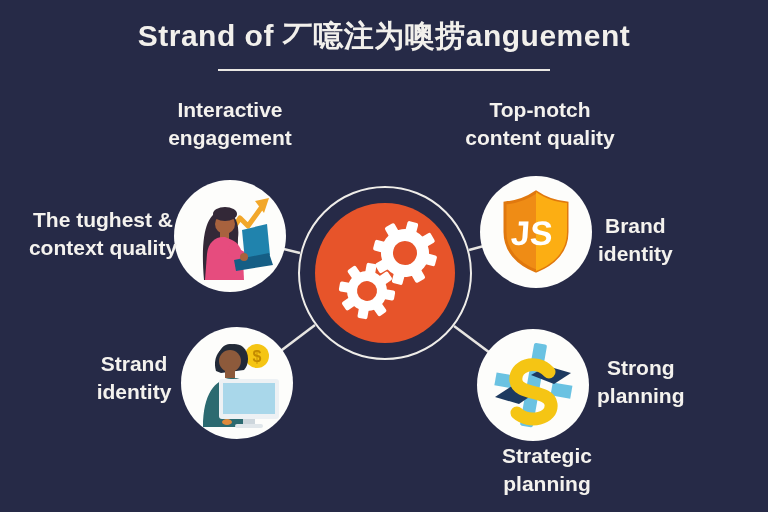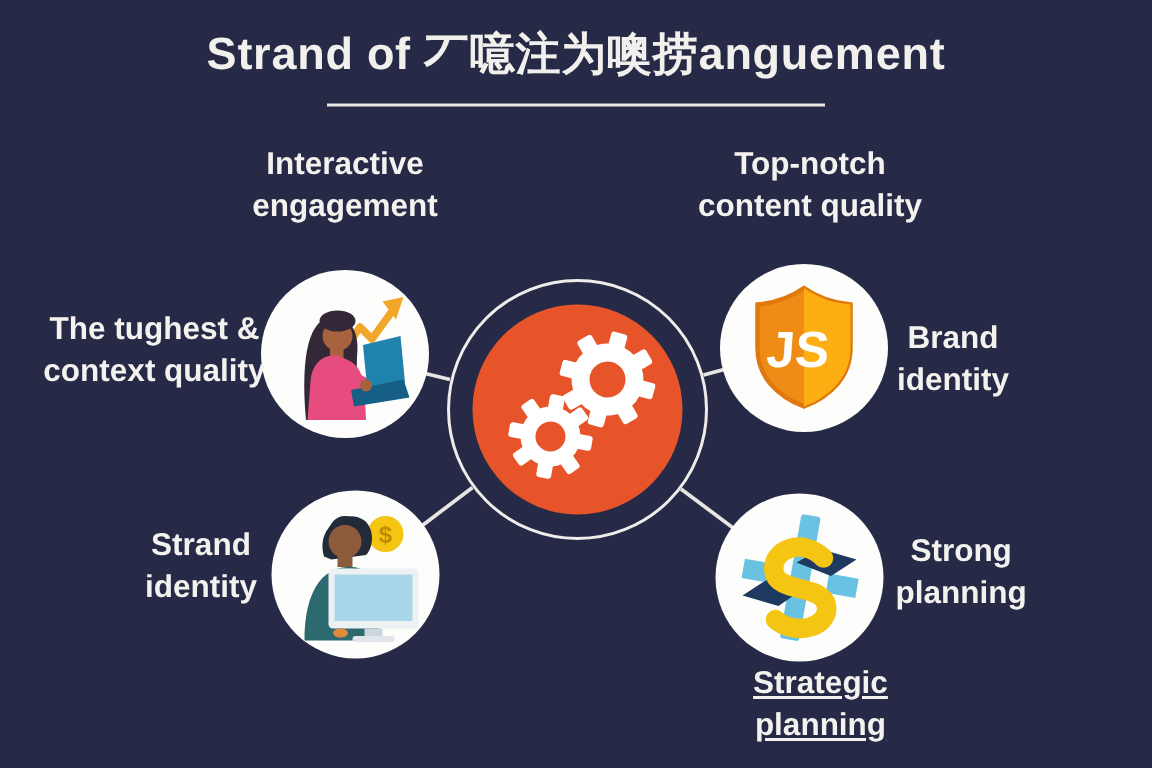--- a/index.html
+++ b/index.html
@@ -40,21 +40,21 @@
     line-height:1.32; text-align:center; white-space:nowrap; z-index:4;
   }
   .lbl-center{transform:translateX(-50%);}
   .lbl-left{text-align:center;}
   .lbl-interactive{left:230px; top:96px;}
   .lbl-topnotch{left:540px; top:96px;}
   .lbl-tughest{left:103px; top:206px;}
   .lbl-brand{left:598px; top:212px;}
   .lbl-strong{left:134px; top:350px;}
   .lbl-strand{left:597px; top:354px;}
-  .lbl-strategic{left:547px; top:442px;text-decoration:underline;}
+  .lbl-strategic{left:547px; top:442px;}
 </style>
 </head>
 <body>
 
 <div class="canvas">
 
   <div class="title">Strand of 丆噫注为噢捞anguement</div>
   <div class="title-underline"></div>
 
   <svg class="connectors" width="768" height="512">

